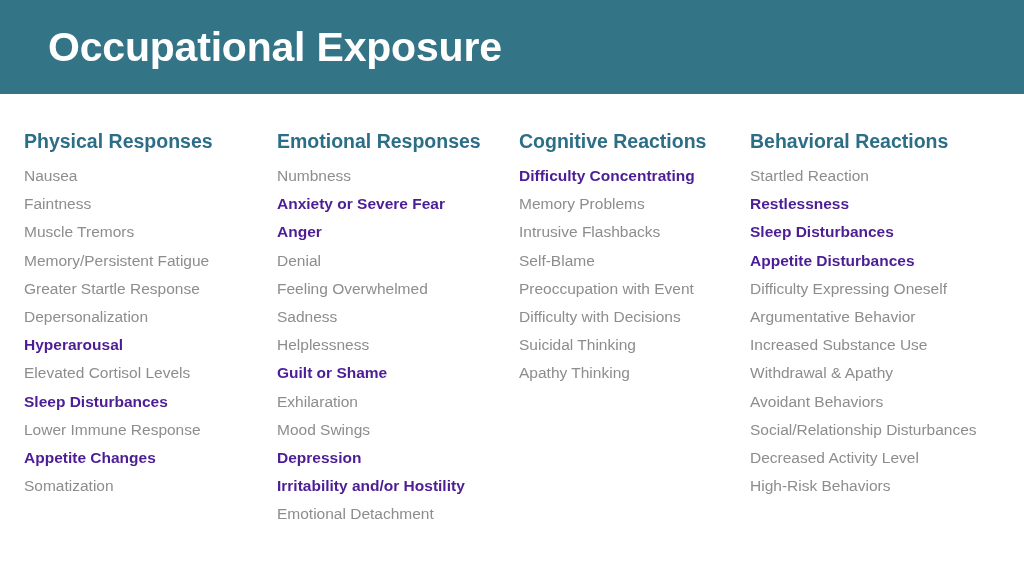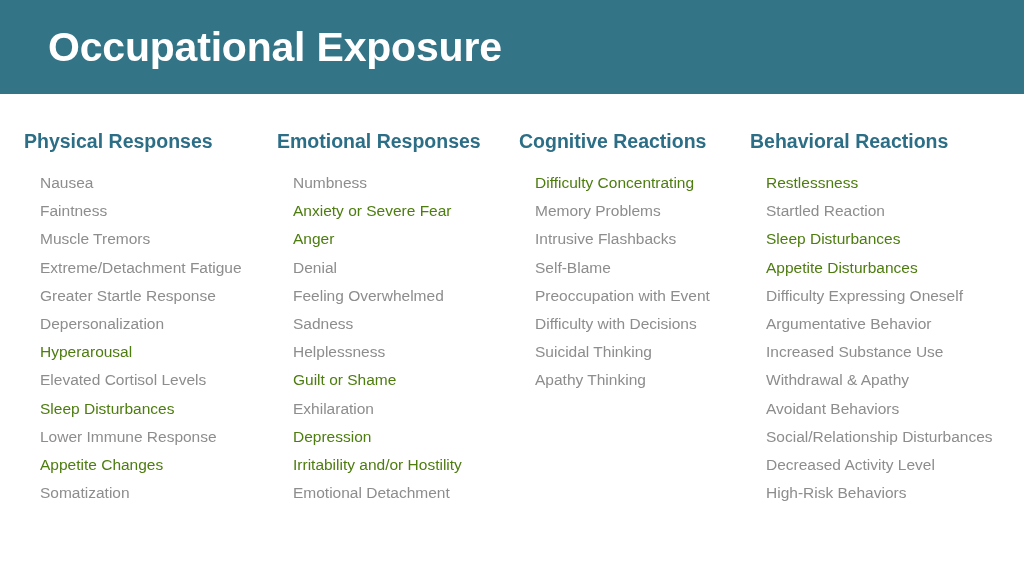--- a/index.html
+++ b/index.html
@@ -60,53 +60,53 @@
   .col-header {
     margin: 0 0 9px 0;
     font-size: 19.5px;
     line-height: 24px;
     font-weight: bold;
     color: #2d6e87;
     white-space: nowrap;
   }
   .item-list {
     list-style: none;
-    margin: 16px;
+    margin: 0;
     padding: 0;
   }
   .item {
     font-size: 15.5px;
     line-height: 28.2px;
     color: #8d8d8d;
     font-weight: normal;
     white-space: nowrap;
   }
   .item.highlight {
-    color: #4d7c0f;
-    font-weight: normal;
+    color: #4c1d95;
+    font-weight: bold;
   }
 </style>
 </head>
 <body>
 
 <div class="slide">
 
   <div class="title-band"></div>
 
   <h1 class="slide-title">Occupational Exposure</h1>
 
   <div class="columns">
 
     <div class="column col-0">
       <div class="col-header">Physical Responses</div>
       <ul class="item-list">
           <li class="item">Nausea</li>
           <li class="item">Faintness</li>
           <li class="item">Muscle Tremors</li>
-          <li class="item">Extreme/Detachment Fatigue</li>
+          <li class="item">Memory/Persistent Fatigue</li>
           <li class="item">Greater Startle Response</li>
           <li class="item">Depersonalization</li>
           <li class="item highlight">Hyperarousal</li>
           <li class="item">Elevated Cortisol Levels</li>
           <li class="item highlight">Sleep Disturbances</li>
           <li class="item">Lower Immune Response</li>
           <li class="item highlight">Appetite Changes</li>
           <li class="item">Somatization</li>
         </ul>
     </div>
@@ -116,20 +116,21 @@
       <ul class="item-list">
           <li class="item">Numbness</li>
           <li class="item highlight">Anxiety or Severe Fear</li>
           <li class="item highlight">Anger</li>
           <li class="item">Denial</li>
           <li class="item">Feeling Overwhelmed</li>
           <li class="item">Sadness</li>
           <li class="item">Helplessness</li>
           <li class="item highlight">Guilt or Shame</li>
           <li class="item">Exhilaration</li>
+          <li class="item">Mood Swings</li>
           <li class="item highlight">Depression</li>
           <li class="item highlight">Irritability and/or Hostility</li>
           <li class="item">Emotional Detachment</li>
         </ul>
     </div>
 
     <div class="column col-2">
       <div class="col-header">Cognitive Reactions</div>
       <ul class="item-list">
           <li class="item highlight">Difficulty Concentrating</li>
@@ -139,22 +140,22 @@
           <li class="item">Preoccupation with Event</li>
           <li class="item">Difficulty with Decisions</li>
           <li class="item">Suicidal Thinking</li>
           <li class="item">Apathy Thinking</li>
         </ul>
     </div>
 
     <div class="column col-3">
       <div class="col-header">Behavioral Reactions</div>
       <ul class="item-list">
+          <li class="item">Startled Reaction</li>
           <li class="item highlight">Restlessness</li>
-          <li class="item">Startled Reaction</li>
           <li class="item highlight">Sleep Disturbances</li>
           <li class="item highlight">Appetite Disturbances</li>
           <li class="item">Difficulty Expressing Oneself</li>
           <li class="item">Argumentative Behavior</li>
           <li class="item">Increased Substance Use</li>
           <li class="item">Withdrawal &amp; Apathy</li>
           <li class="item">Avoidant Behaviors</li>
           <li class="item">Social/Relationship Disturbances</li>
           <li class="item">Decreased Activity Level</li>
           <li class="item">High-Risk Behaviors</li>

